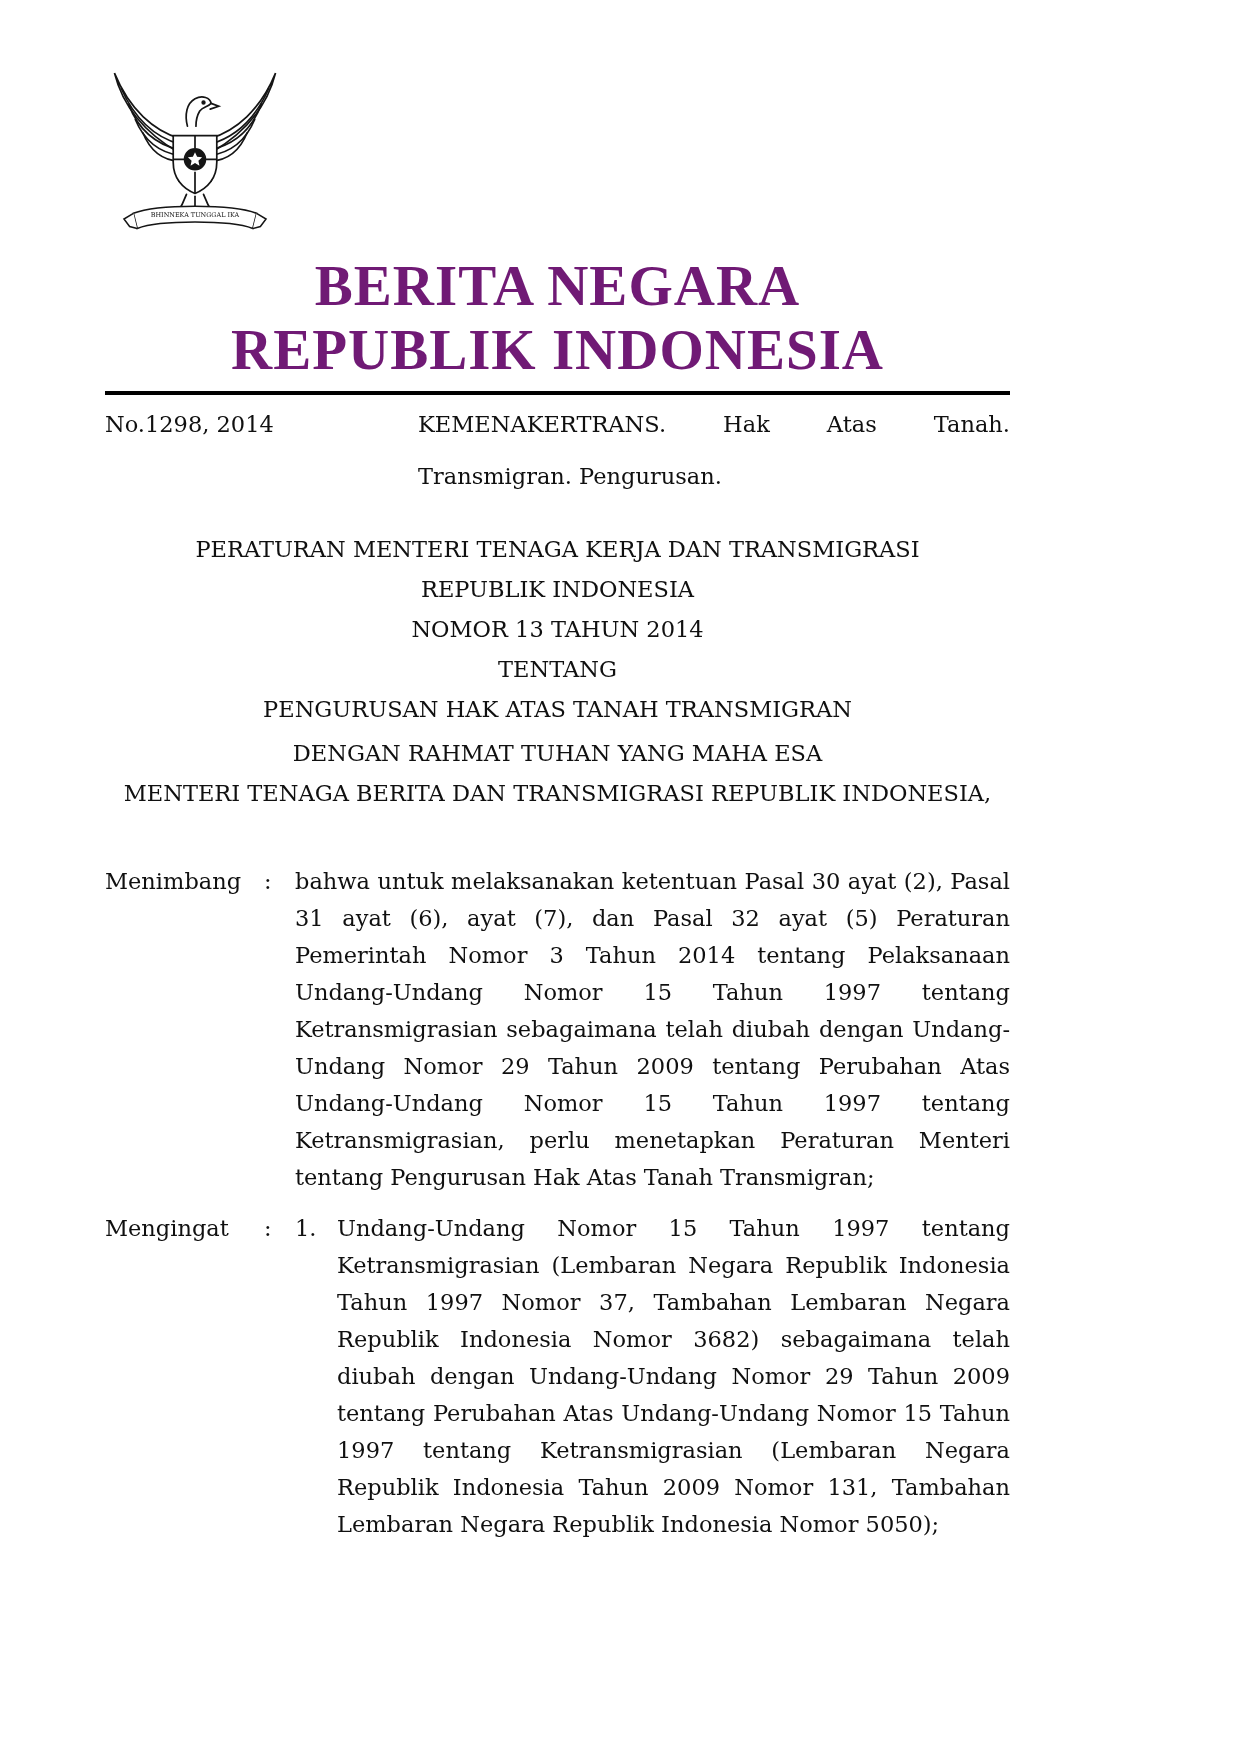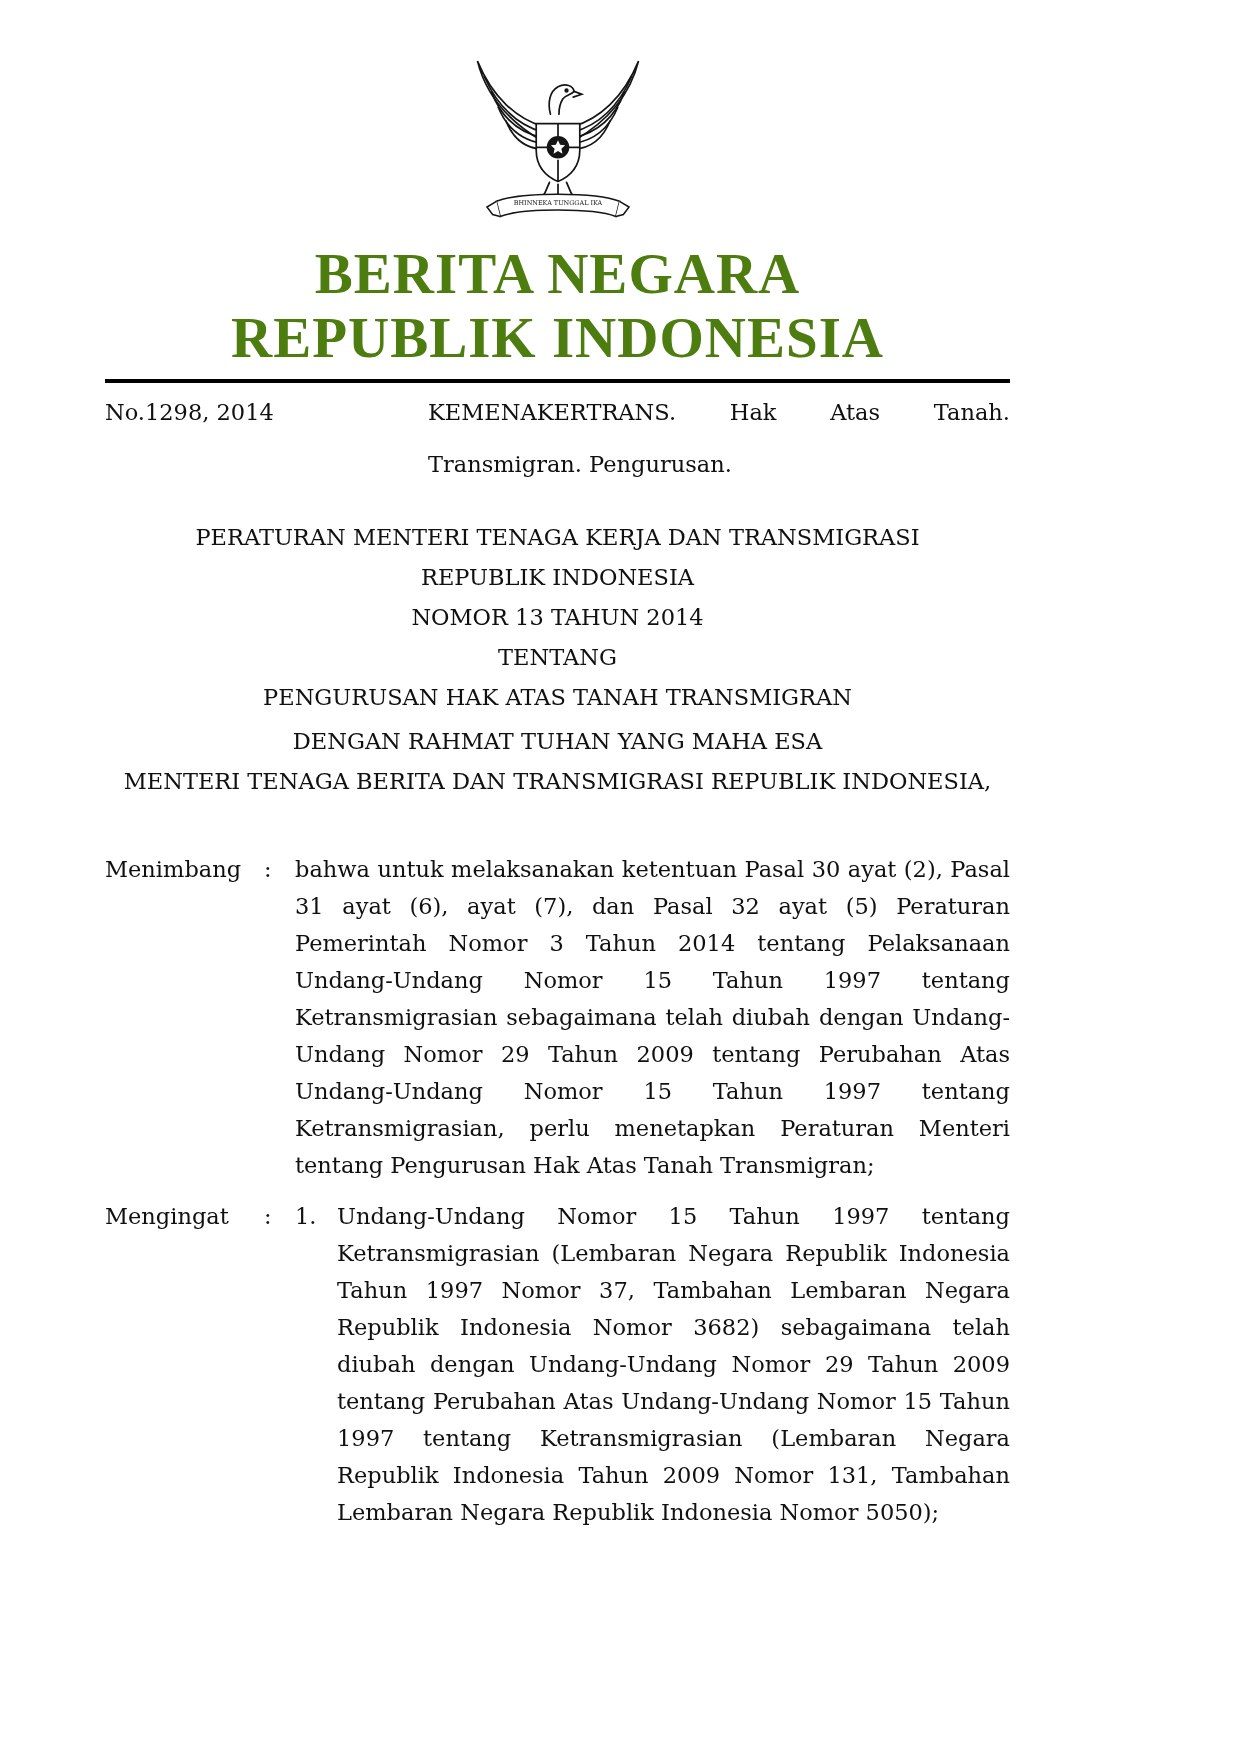--- a/index.html
+++ b/index.html
@@ -14,45 +14,44 @@
     overflow: hidden;
   }
   .content {
     position: absolute;
     left: 105px;
     top: 0;
     width: 905px;
   }
   .emblem-wrap {
     display: flex;
-    justify-content: center;
-    padding-top: 40px;
+    justify-content: flex-start;
+    padding-top: 52px;
   }
   .emblem { width: 180px; height: 190px; display: block; }
   .masthead-title {
     margin-top: 12px;
     text-align: center;
     font-family: "Liberation Serif", "DejaVu Serif", serif;
     font-weight: bold;
     font-size: 57px;
     line-height: 1.13;
     letter-spacing: 1px;
-    color: #4d7c0f;
+    color: #701a75;
   }
   .rule {
     border-top: 4.5px solid #000;
     margin-top: 8px;
   }
   .issue-row {
     display: grid;
     grid-template-columns: 313px 1fr;
     margin-top: 13px;
     font-size: 22.5px;
     line-height: 33px;
-    gap: 10px;
   }
   .subject-l1 { text-align: justify; text-align-last: justify; }
   .subject-l2 { text-align: left; margin-top: 19px; }
   .title-block { margin-top: 36px; text-align: center; font-size: 22.5px; }
   .title-block p { line-height: 40px; }
   .invocation { margin-top: 4px; }
   .clause {
     display: grid;
     grid-template-columns: 157px 33px 1fr;
     font-size: 22.5px;

